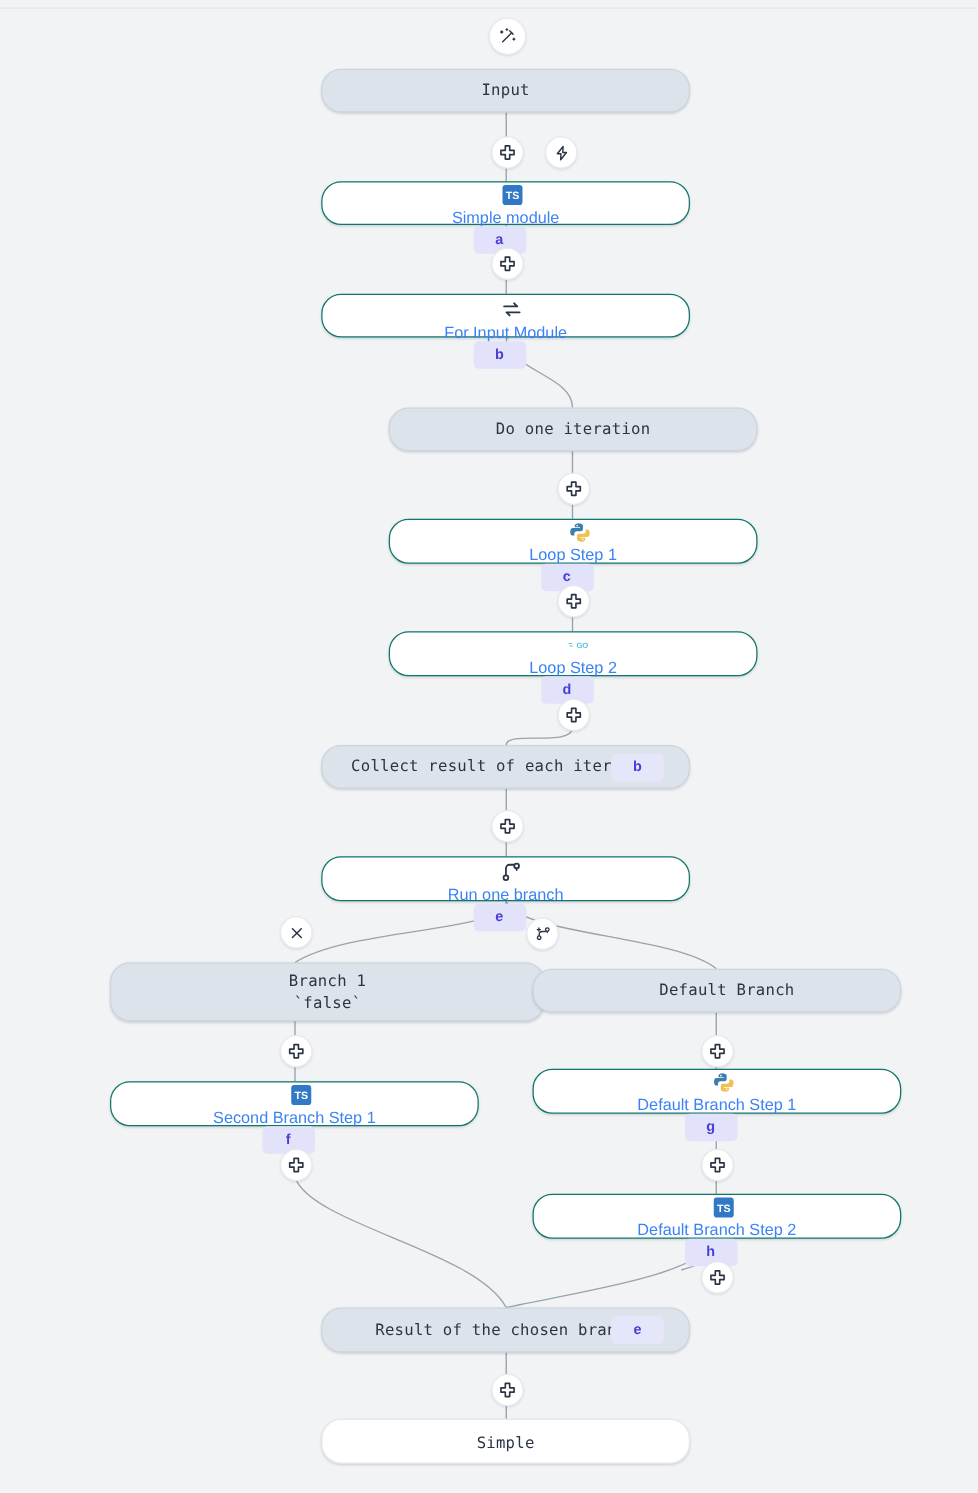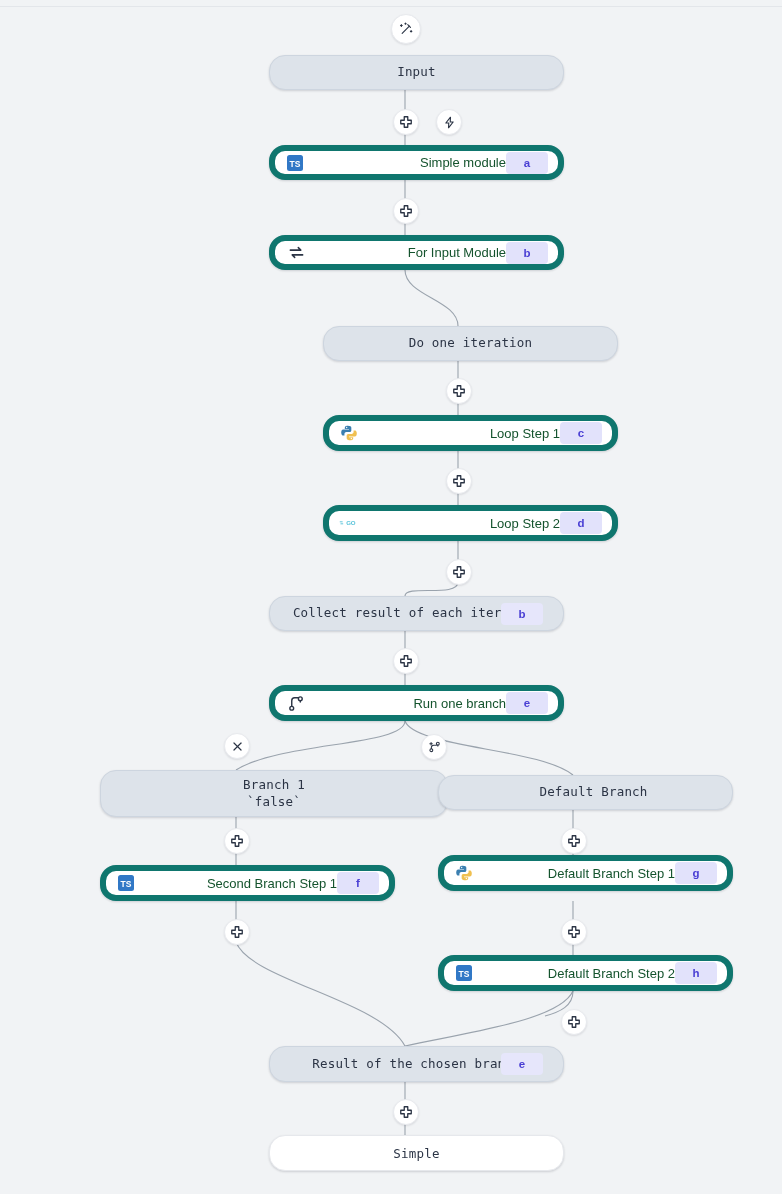--- a/index.html
+++ b/index.html
@@ -32,46 +32,46 @@
     width: 782px; height: 1194px;
     pointer-events: none;
   }
   .node {
     position: absolute;
     box-sizing: border-box;
     border-radius: 16px;
     display: flex;
     align-items: center;
     box-shadow: 0 1px 2px rgba(16,24,40,0.10), 0 1px 3px rgba(16,24,40,0.06);
-    margin-left: 12px;
   }
   
   .node.frame {
     background: #dde3ea;
     border: 1px solid #cdd5df;
     justify-content: center;
   }
   .node.frame .label {
     font-family: "DejaVu Sans Mono", "Liberation Mono", monospace;
     font-size: 12.5px;
     color: #2b3445;
     letter-spacing: 0.2px;
     line-height: 1.35;
     text-align: center;
     white-space: pre;
   }
   
   .node.module {
     background: #ffffff;
-    border: 6px solid #0f766e;
+    border: 1px solid #0f766e;
+    flex-direction: column;
   }
   .node.module .label {
     font-family: "Liberation Sans", sans-serif;
     font-size: 13px;
-    color: #14532d;
+    color: #3b82f6;
     flex: 1;
     text-align: right;
   }
   .node.result {
     background: #ffffff;
     border: 1px solid #e6e8ec;
     justify-content: center;
   }
   .node.result .label {
     font-family: "DejaVu Sans Mono", "Liberation Mono", monospace;

